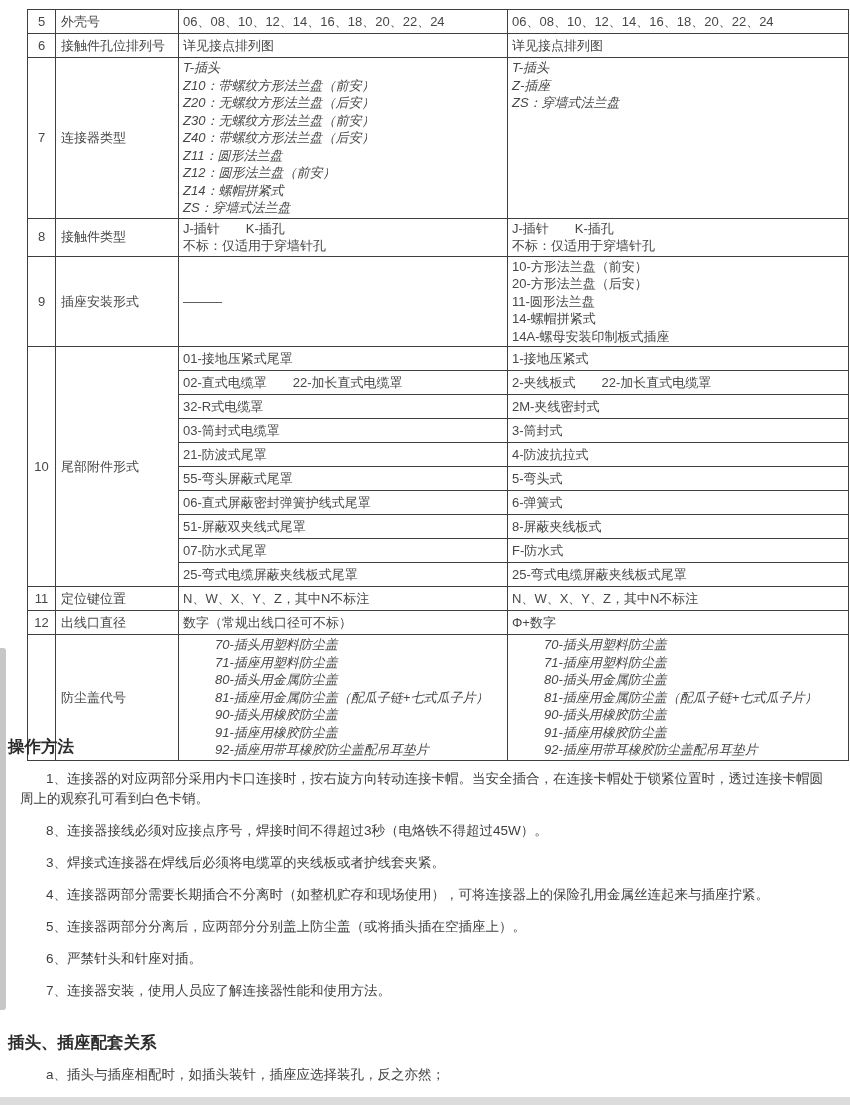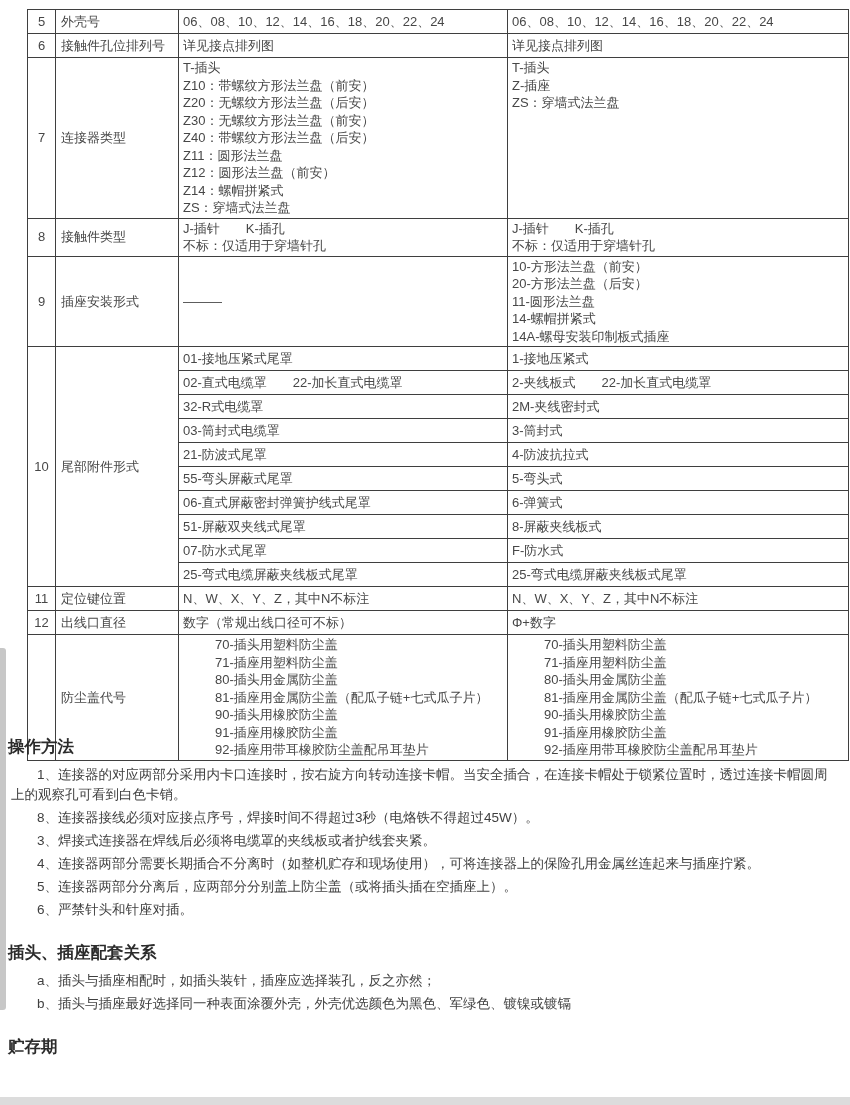--- a/index.html
+++ b/index.html
@@ -19,37 +19,37 @@
   .spec-table td{
     border:1px solid #3f3f3f;
     padding:1px 4px;
     vertical-align:middle;
     line-height:17.5px;
     overflow:hidden;
   }
   .spec-table td.num{text-align:center;}
   .spec-table td.lbl{padding-left:5px;}
   .spec-table td.c{white-space:pre-line;}
-  tr.r7 td.c, tr.r13 td.c{vertical-align:middle;}
+  tr.r7 td.c, tr.r13 td.c{vertical-align:middle;font-style:italic;}
   tr.r5 td, tr.r6 td, tr.r11 td, tr.r12 td{height:21px;}
   tr.r7 td{height:157px;}
   tr.r8 td{height:34px;}
   tr.r9 td{height:86px;}
   tr.sub td{height:21px;margin-left:37px;}
   tr.r13 td{height:120px;padding-left:36px;}
   
   .sections{
     position:absolute;left:8px;top:735px;width:834px;
     font-size:13.5px;line-height:20px;color:#3f3f3f;
   }
   h2.sec{
     font-size:16.5px;font-weight:bold;color:#2b2b2b;
     margin:0 0 8px 0;line-height:22px;
   }
-  .sections p{margin:3px;text-indent:26px;}
+  .sections p{margin:12px;text-indent:26px;}
   .sections p.noindent{text-indent:0;}
   .gap-lg{height:18px;}
   
   .edge-strip{
     position:absolute;left:0;top:648px;width:6px;height:362px;
     background:#c7c7c7;border-radius:0 3px 3px 0;
   }
   .bottom-strip{
     position:absolute;left:0;top:1097px;width:850px;height:8px;
     background:#dcdcdc;
@@ -188,20 +188,21 @@
 </table>
 
 <div class="sections">
   <h2 class="sec">操作方法</h2>
   <p>1、连接器的对应两部分采用内卡口连接时，按右旋方向转动连接卡帽。当安全插合，在连接卡帽处于锁紧位置时，透过连接卡帽圆周上的观察孔可看到白色卡销。</p>
   <p>8、连接器接线必须对应接点序号，焊接时间不得超过3秒（电烙铁不得超过45W）。</p>
   <p>3、焊接式连接器在焊线后必须将电缆罩的夹线板或者护线套夹紧。</p>
   <p>4、连接器两部分需要长期插合不分离时（如整机贮存和现场使用），可将连接器上的保险孔用金属丝连起来与插座拧紧。</p>
   <p>5、连接器两部分分离后，应两部分分别盖上防尘盖（或将插头插在空插座上）。</p>
   <p>6、严禁针头和针座对插。</p>
+  <p>7、连接器安装，使用人员应了解连接器性能和使用方法。</p>
 
   <div class="gap-lg"></div>
   <h2 class="sec">插头、插座配套关系</h2>
   <p>a、插头与插座相配时，如插头装针，插座应选择装孔，反之亦然；</p>
   <p>b、插头与插座最好选择同一种表面涂覆外壳，外壳优选颜色为黑色、军绿色、镀镍或镀镉</p>
 
   <div class="gap-lg"></div>
   <h2 class="sec">贮存期</h2>
 </div>
 

